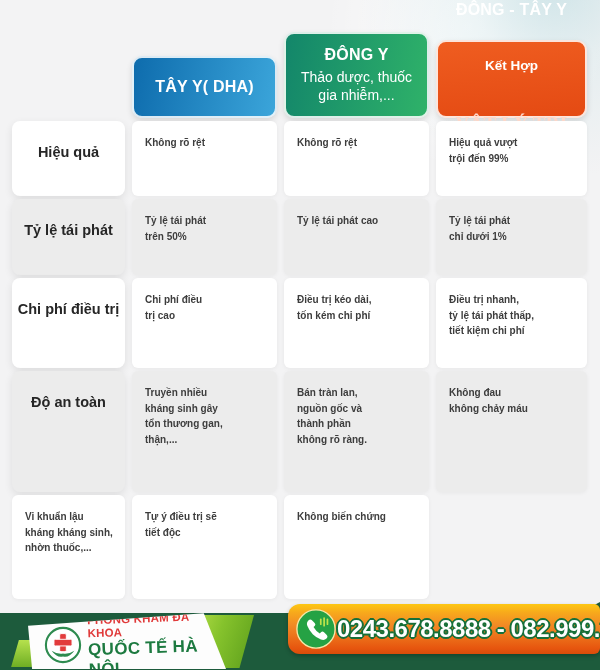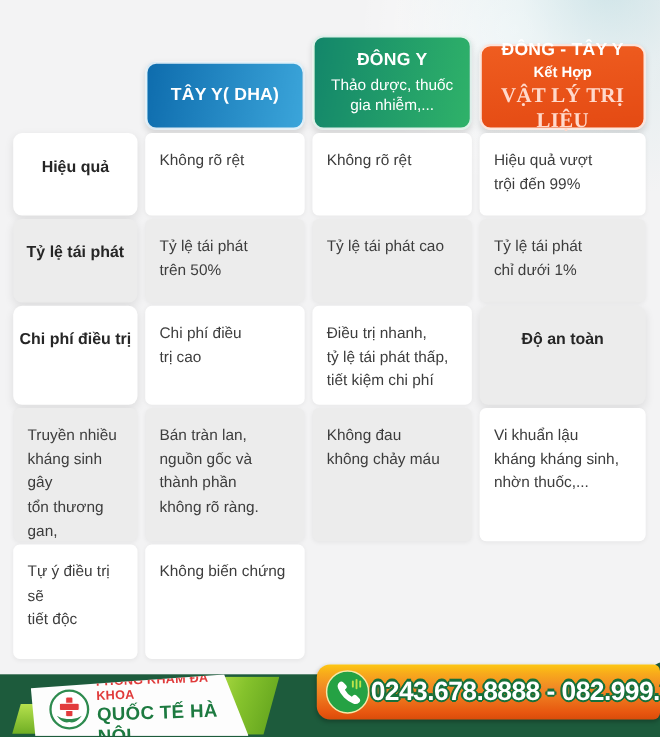--- a/index.html
+++ b/index.html
@@ -27,35 +27,36 @@
     border:2px solid rgba(255,255,255,.85);
     color:#fff; text-align:center;
     display:flex; flex-direction:column; justify-content:center;
     padding:4px 6px;
     box-shadow:0 3px 6px rgba(0,0,0,.12);
   }
   .hdr-title { font-weight:bold; font-size:16px; letter-spacing:.2px; }
   .hdr-sub   { font-size:14px; margin-top:4px; white-space:pre-line; line-height:1.3; }
   .hdr-blue   { margin-top:24px; background:linear-gradient(100deg,#0e6cad 0%,#3ba5da 100%); }
   .hdr-green  { margin-top:0;   background:linear-gradient(100deg,#13866a 0%,#2fb269 100%); }
-  .hdr-orange { margin-top:8px; background:linear-gradient(175deg,#ef5d20 0%,#e44a13 100%); }
+  .hdr-orange { margin-top:8px; background:linear-gradient(175deg,#ef5d20 0%,#e44a13 100%);gap:36px; }
   .hdr-orange .hdr-sub  { font-weight:bold; font-size:13.5px; margin-top:2px; }
   .hdr-orange .hdr-sub2 {
     font-family:"Liberation Serif", serif;
     font-weight:bold; font-size:19px; color:#ffd9cb;
     margin-top:2px; letter-spacing:.3px;
   }
 
   .cell {
     border-radius:6px;
     background:#fff;
     padding:14px 12px 8px 13px;
-    font-size:14px; color:#3d3d3d; line-height:1.55;
+    font-size:10px; color:#3d3d3d; line-height:1.55;
     white-space:pre-line;
     box-shadow:0 1px 4px rgba(0,0,0,.05);
+    font-weight:bold;
   }
   .cell.gray { background:#ececec; }
   .lbl {
     border-radius:8px;
     background:#fff;
     text-align:center;
     font-weight:bold; font-size:14.5px; color:#262626;
     padding:21px 4px 8px 4px; line-height:1.45;
     white-space:pre-line;
     box-shadow:0 3px 9px rgba(0,0,0,.09);
@@ -128,20 +129,22 @@
   <div class="lbl gray">Tỷ lệ tái phát</div>
   <div class="cell gray">Tỷ lệ tái phát
 trên 50%</div>
   <div class="cell gray">Tỷ lệ tái phát cao</div>
   <div class="cell gray">Tỷ lệ tái phát
 chỉ dưới 1%</div>
 
   <div class="lbl">Chi phí điều trị</div>
   <div class="cell">Chi phí điều
 trị cao</div>
+  <div class="cell">Điều trị kéo dài,
+tốn kém chi phí</div>
   <div class="cell">Điều trị nhanh,
 tỷ lệ tái phát thấp,
 tiết kiệm chi phí</div>
 
   <div class="lbl gray">Độ an toàn</div>
   <div class="cell gray">Truyền nhiều
 kháng sinh gây
 tổn thương gan,
 thận,...</div>
   <div class="cell gray">Bán tràn lan,

